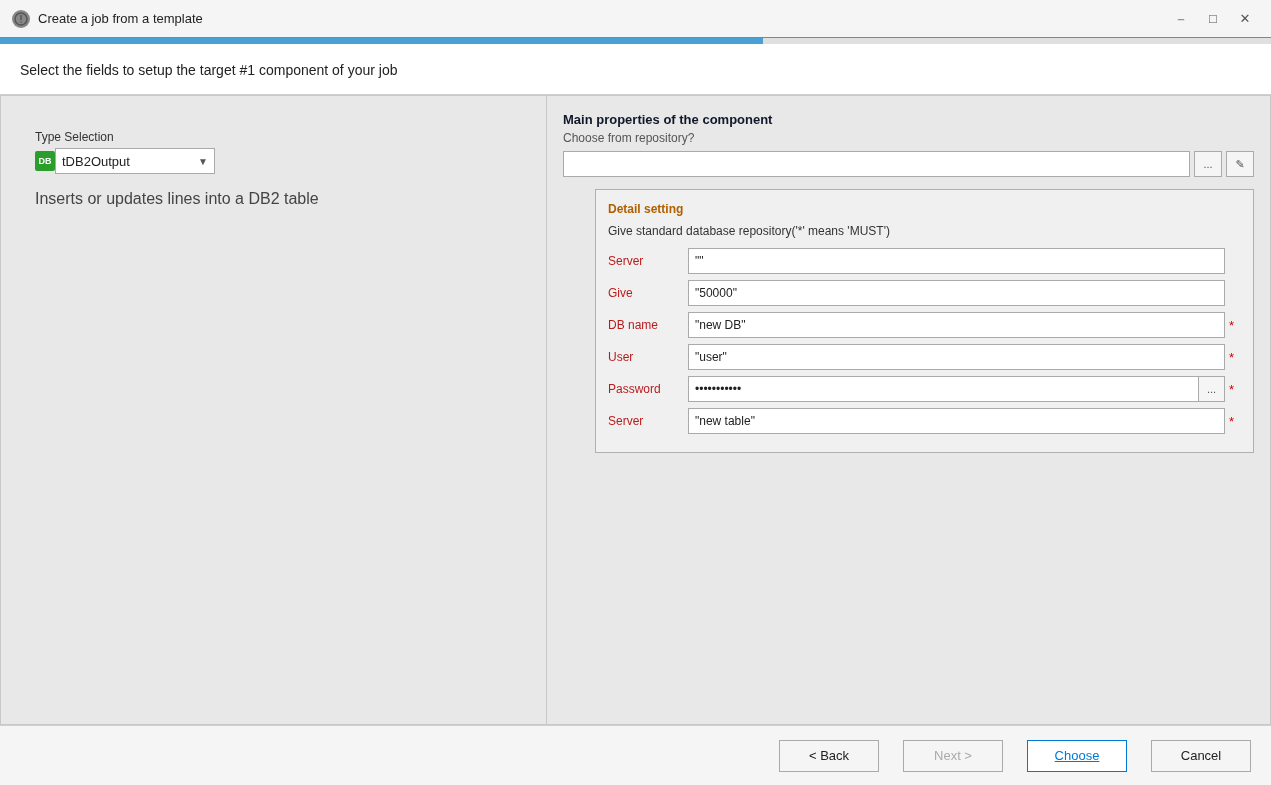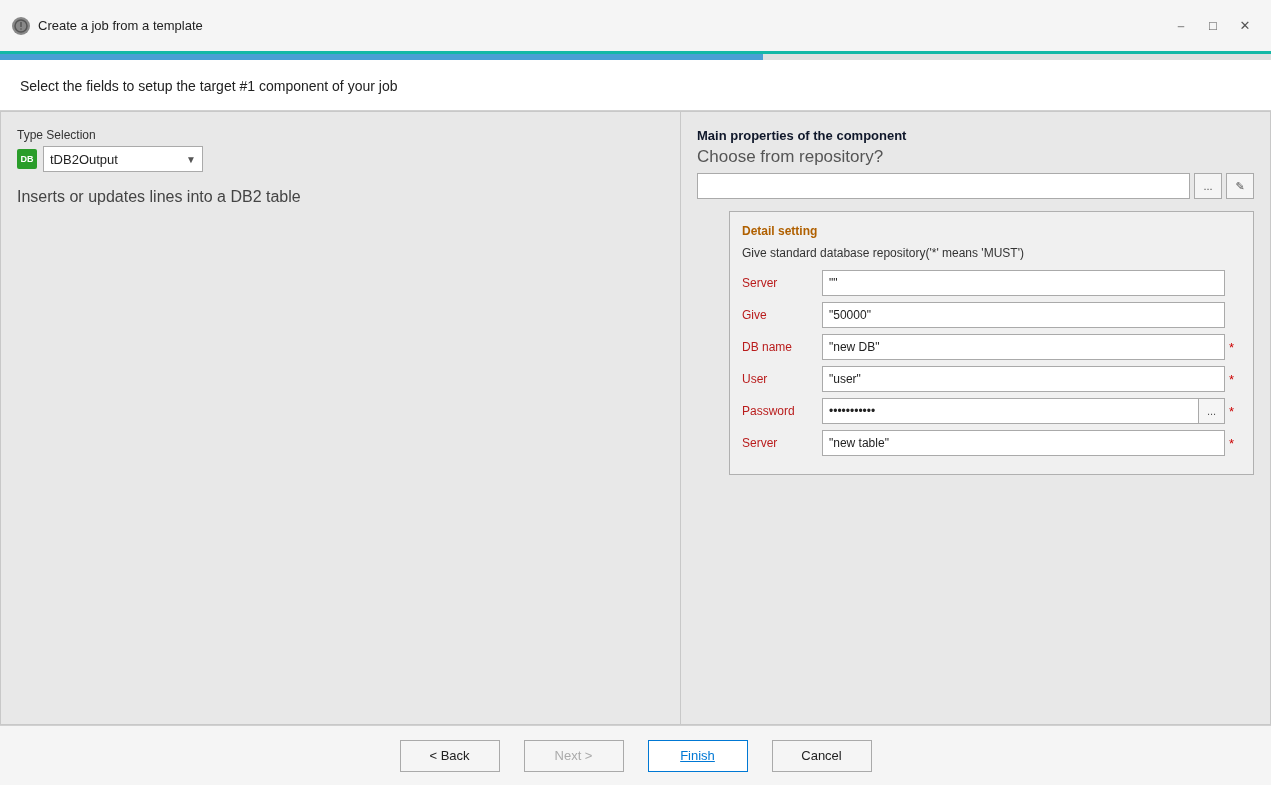--- a/index.html
+++ b/index.html
@@ -12,23 +12,23 @@
       overflow: hidden;
       display: flex;
       flex-direction: column;
     }
 
     
     .title-bar {
       display: flex;
       align-items: center;
       background: #f5f5f5;
-      border-bottom: 3px solid #14b8a6;
+      border-bottom: 1px solid #14b8a6;
       padding: 2px 12px;
-      height: 54px;
+      height: 38px;
       flex-shrink: 0;
     }
     .title-bar-icon {
       width: 18px;
       height: 18px;
       margin-right: 8px;
       background: #888;
       border-radius: 50%;
       display: flex;
       align-items: center;
@@ -88,39 +88,39 @@
       display: flex;
       flex: 1;
       overflow: hidden;
       background: #e8e8e8;
       border: 1px solid #c8c8c8;
       margin: 0;
     }
 
     
     .left-panel {
-      width: 680px;
+      width: 546px;
       background: #e8e8e8;
       border-right: 1px solid #c8c8c8;
-      padding: 16px;
+      padding: 34px;
       flex-shrink: 0;
       display: flex;
       flex-direction: column;
       gap: 10px;
     }
     .section-label {
       font-size: 12px;
       color: #333;
       font-weight: 500;
       margin-bottom: 4px;
     }
     .type-selection-row {
       display: flex;
       align-items: center;
-      gap: 6px;
+      gap: 0;
     }
     .component-icon {
       width: 20px;
       height: 20px;
       background: #2a9d2a;
       border-radius: 2px;
       display: flex;
       align-items: center;
       justify-content: center;
       color: white;
@@ -161,21 +161,21 @@
       padding: 16px;
       overflow-y: auto;
     }
     .main-props-title {
       font-size: 13px;
       color: #0f172a;
       font-weight: 600;
       margin-bottom: 4px;
     }
     .choose-repo-label {
-      font-size: 17px;
+      font-size: 12px;
       color: #555;
       margin-bottom: 6px;
     }
     .repo-input-row {
       display: flex;
       align-items: center;
       gap: 4px;
       margin-bottom: 12px;
     }
     .repo-input {
@@ -262,21 +262,21 @@
       display: flex;
       align-items: center;
       justify-content: center;
       color: #555;
     }
 
     
     .dialog-footer {
       display: flex;
       align-items: center;
-      justify-content: center;
+      justify-content: flex-end;
       gap: 24px;
       padding: 14px 20px;
       background: #f5f5f5;
       border-top: 1px solid #d0d0d0;
       flex-shrink: 0;
       height: 60px;
     }
     .footer-btn {
       min-width: 100px;
       height: 32px;
@@ -402,18 +402,18 @@
 </div>
 
 <div class="dialog-footer">
   <button class="footer-btn">
     <span>&lt; Back</span>
   </button>
   <button class="footer-btn disabled" disabled="">
     <span>Next &gt;</span>
   </button>
   <button class="footer-btn primary">
-    <span class="btn-underline">Finish</span>
+    <span class="btn-underline">Choose</span>
   </button>
   <button class="footer-btn">
     <span>Cancel</span>
   </button>
 </div>
 
 </body></html>

